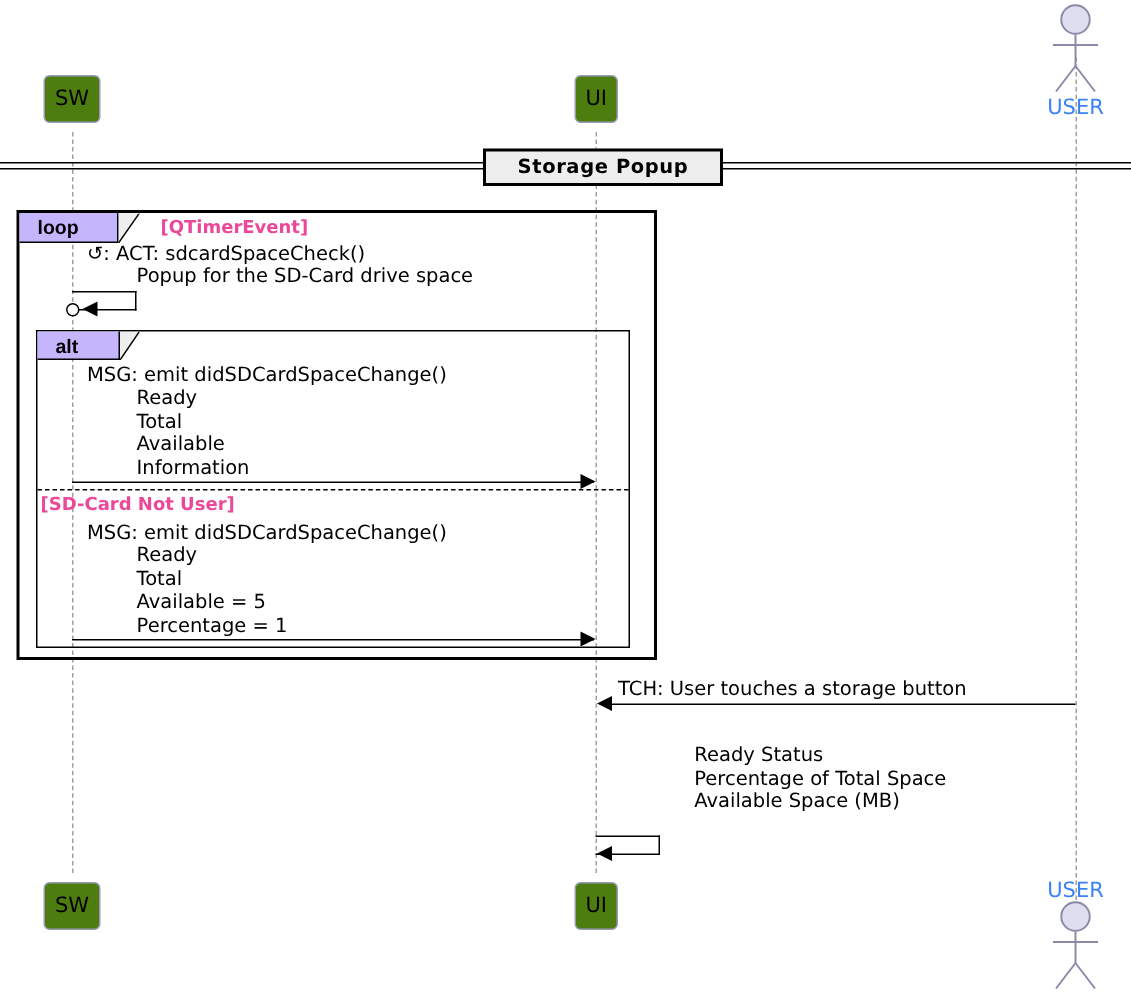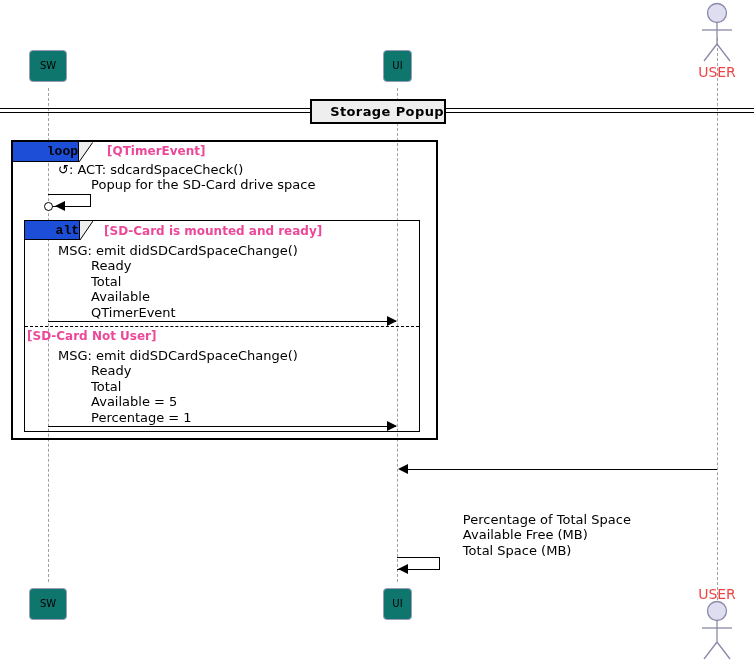--- a/index.html
+++ b/index.html
@@ -21,39 +21,39 @@
   .lifeline {
     position: absolute;
     width: 0;
     border-left: 1px dashed #A0A0A0;
     top: 0;
   }
   
   .participant {
     position: absolute;
     box-sizing: border-box;
-    background: #0f766e;
+    background: #4d7c0f;
     border: 1px solid #9A9ABA;
     border-radius: 4px;
     color: #000000;
-    font-size: 10px;
+    font-size: 14px;
     line-height: 1;
     display: flex;
     align-items: center;
     justify-content: center;
     font-family: "DejaVu Sans", sans-serif;
   }
   
   .actor-wrap {
     position: absolute;
   }
   .actor-label {
     position: absolute;
     font-size: 14px;
-    color: #ef4444;
+    color: #3b82f6;
     white-space: nowrap;
     text-align: center;
   }
   
   .divider-lines {
     position: absolute;
     left: 0;
     width: 754px;
     height: 5px;
     border-top: 1px solid #000000;
@@ -83,31 +83,30 @@
   }
   .frame-inner {
     position: absolute;
     box-sizing: border-box;
     border: 1px solid #000000;
     background: transparent;
   }
   .frame-tab {
     position: absolute;
     box-sizing: border-box;
-    background: #1d4ed8;
+    background: #c4b5fd;
     border-right: 1px solid #000000;
     border-bottom: 1px solid #000000;
     color: #000000;
     font-size: 13px;
     font-weight: bold;
     display: flex;
     align-items: center;
     padding-left: 12px;
-    font-family: Liberation Mono, monospace;
-    justify-content: flex-end;
+    font-family: Liberation Sans, sans-serif;
   }
   .frame-guard {
     position: absolute;
     font-size: 12px;
     font-weight: bold;
     color: #ec4899;
     white-space: nowrap;
     font-family: "DejaVu Sans", sans-serif;
   }
   .frame-divider {
@@ -186,21 +185,21 @@
       <circle cx="24" cy="11" r="9.5" fill="#DEDEF0" stroke="#8A8AA8" stroke-width="1.3"></circle>
       <line x1="24" y1="21" x2="24" y2="42" stroke="#8A8AA8" stroke-width="1.3"></line>
       <line x1="9" y1="28" x2="39" y2="28" stroke="#8A8AA8" stroke-width="1.3"></line>
       <line x1="24" y1="42" x2="11" y2="59" stroke="#8A8AA8" stroke-width="1.3"></line>
       <line x1="24" y1="42" x2="37" y2="59" stroke="#8A8AA8" stroke-width="1.3"></line>
     </svg>
   </div>
   <div class="actor-label" style="left:687px; top:64px; width:60px;">USER</div>
 
   <div class="divider-lines" style="top:108px;"></div>
-  <div class="divider-box" style="left:310px; top:99px; width:136px; height:25px;justify-content:flex-end;">
+  <div class="divider-box" style="left:322px; top:99px; width:160px; height:25px;">
     <span>Storage Popup</span>
   </div>
 
   <div class="frame" style="left:11px; top:140px; width:427px; height:300px;"></div>
 
   <div class="frame-tab" style="left:13px; top:142px; width:66px; height:20px;">
     <span>loop</span>
   </div>
 
   <svg style="position:absolute; left:79px; top:142px;" width="14" height="20">
@@ -220,39 +219,39 @@
   <div class="frame-inner" style="left:24px; top:220px; width:396px; height:212px;"></div>
 
   <div class="frame-tab" style="left:25px; top:221px; width:55px; height:19px;">
     <span>alt</span>
   </div>
   <svg style="position:absolute; left:80px; top:221px;" width="13" height="19">
     <path d="M0,0 L13,0 L0,19 Z" fill="#EEEEEE" stroke="none"></path>
     <path d="M13,0 L0,19" stroke="#000000" stroke-width="1" fill="none"></path>
   </svg>
 
-  <div class="frame-guard" style="left:104px; top:224px;">[SD-Card is mounted and ready]</div>
-
-  <div class="msg-text" style="left:58px; top:243px;"><span>MSG: emit didSDCardSpaceChange()</span><br><span>        Ready</span><br><span>        Total</span><br><span>        Available</span><br><span>        QTimerEvent</span></div>
+
+  <div class="msg-text" style="left:58px; top:243px;"><span>MSG: emit didSDCardSpaceChange()</span><br><span>        Ready</span><br><span>        Total</span><br><span>        Available</span><br><span>        Information</span></div>
 
   <div class="msg-line" style="left:48px; top:321px; width:348px;"></div>
   <div class="arrow-right" style="left:387px; top:316px;"></div>
 
   <div class="frame-divider" style="left:25px; top:326px; width:394px;"></div>
   <div class="frame-guard" style="left:27px; top:329px;">[SD-Card Not User]</div>
 
   <div class="msg-text" style="left:58px; top:348px;"><span>MSG: emit didSDCardSpaceChange()</span><br><span>        Ready</span><br><span>        Total</span><br><span>        Available = 5</span><br><span>        Percentage = 1</span></div>
 
   <div class="msg-line" style="left:48px; top:426px; width:348px;"></div>
   <div class="arrow-right" style="left:387px; top:421px;"></div>
 
+  <div class="msg-text" style="left:412px; top:452px;">TCH: User touches a storage button</div>
   <div class="msg-line" style="left:400px; top:469px; width:317px;"></div>
   <div class="arrow-left" style="left:398px; top:464px;"></div>
 
-  <div class="msg-text" style="left:405px; top:481px;"><br><br><span>              Percentage of Total Space</span><br><span>              Available Free (MB)</span><br><span>              Total Space (MB)</span></div>
+  <div class="msg-text" style="left:405px; top:481px;"><br><span>              Ready Status</span><br><span>              Percentage of Total Space</span><br><span>              Available Space (MB)</span><br></div>
 
   <div class="selfmsg" style="left:397px; top:557px; width:43px; height:13px;"></div>
   <div class="arrow-left" style="left:398px; top:564px;"></div>
 
   <div class="participant" style="left:29px; top:588px; width:38px; height:32px;">
     <span>SW</span>
   </div>
 
   <div class="participant" style="left:383px; top:588px; width:29px; height:32px;">
     <span>UI</span>

